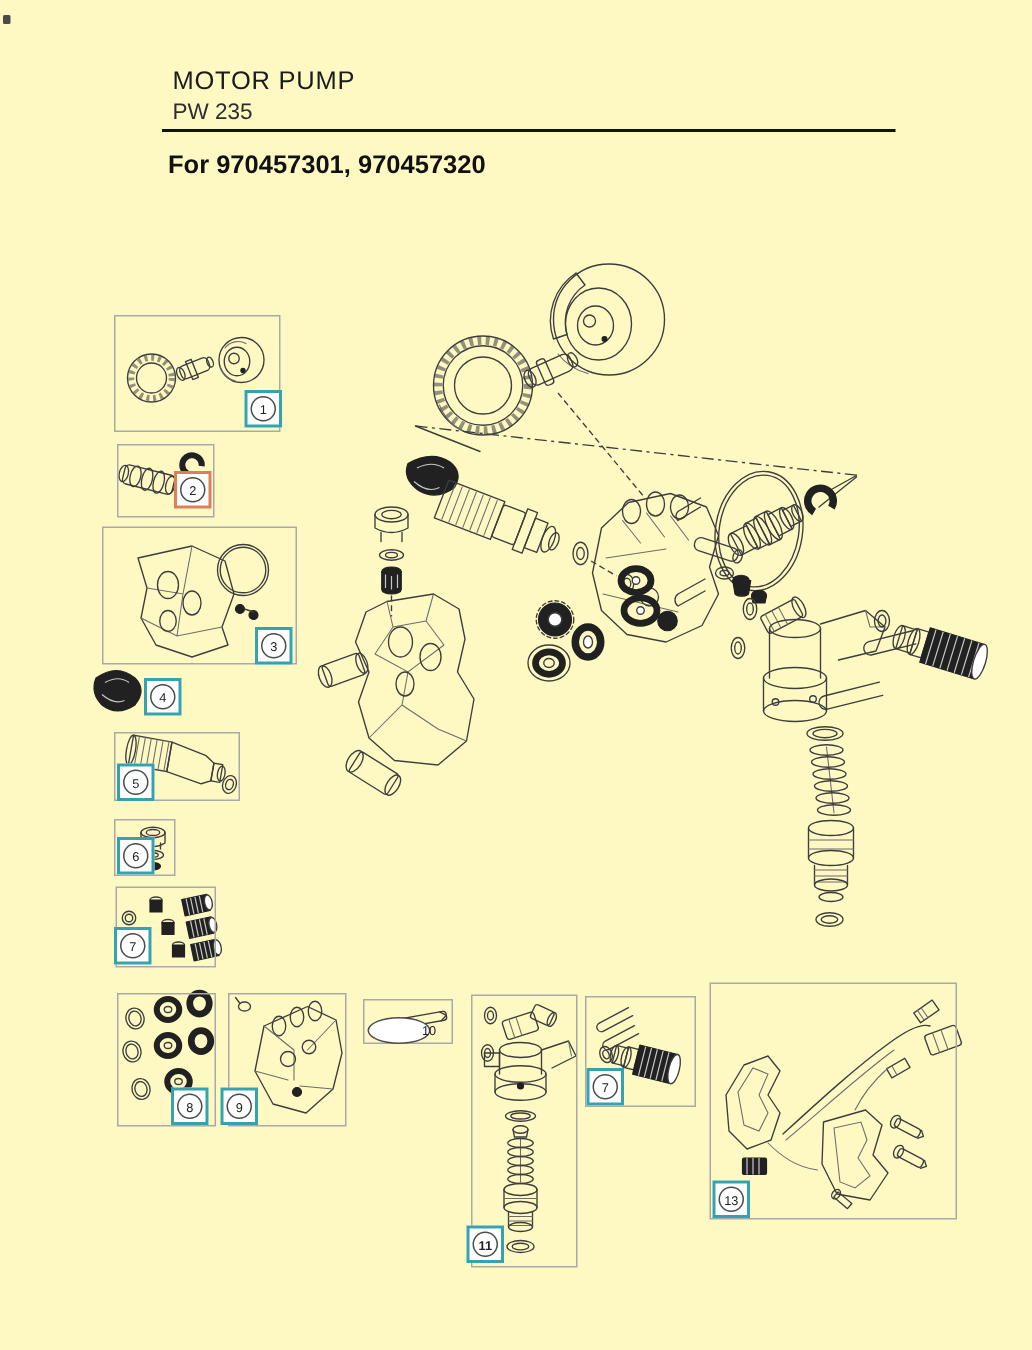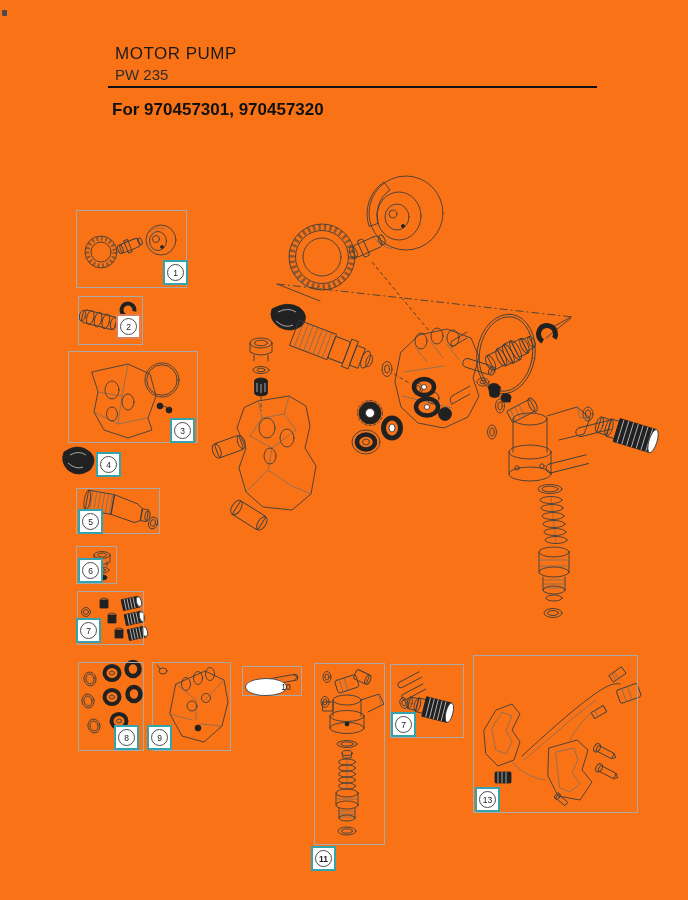--- a/index.html
+++ b/index.html
@@ -1,17 +1,17 @@
 <!DOCTYPE html>
 <html style="--teal: #35A3AD; --orange: #DD8057;"><head>
 <meta charset="utf-8">
 <style>
   html,body { margin:0; padding:0; background:#ffffff; }
   .page {
-    position:relative; width:688px; height:900px; background:#f97316;
+    position:relative; width:688px; height:900px; background:#fef9c3;
     font-family:"Liberation Sans", sans-serif; overflow:hidden;
     color:#1a1a1a;
   }
   .artifact { position:absolute; left:2px; top:10px; width:5px; height:6px;
     background:#4a4a4a; border-radius:1px; }
   .title { position:absolute; left:115px; top:44px; font-size:17px;
     letter-spacing:.5px; color:#1b1b1b; }
   .subtitle { position:absolute; left:115px; top:66px; font-size:15px; color:#2e2e2e; }
   .rule { position:absolute; left:108px; top:86px; width:489px; height:2px; background:#111; }
   .applicability { position:absolute; left:112px; top:100px; font-size:17px; font-weight:bold; color:#111; }
@@ -543,21 +543,21 @@
     </div>
   <div class="callout" style="left: 114px; top: 725px; border-color: rgb(53, 163, 173);">
     <span class="num-circle">8</span>
     </div>
   <div class="callout" style="left: 147px; top: 725px; border-color: rgb(53, 163, 173);">
     <span class="num-circle">9</span>
     </div>
   <div class="circle-label" style="left:245px;top:678px;">
     <span>10</span>
     </div>
-  <div class="callout" style="left: 311px; top: 846px; border-color: rgb(53, 163, 173); font-weight: bold;">
+  <div class="callout" style="left: 311px; top: 817px; border-color: rgb(53, 163, 173); font-weight: bold;">
     <span class="num-circle">11</span>
     </div>
   <div class="callout" style="left: 391px; top: 712px; border-color: rgb(53, 163, 173);">
     <span class="num-circle">7</span>
     </div>
   <div class="callout" style="left: 475px; top: 787px; border-color: rgb(53, 163, 173);">
     <span class="num-circle">13</span>
     </div>
 
 </div>

